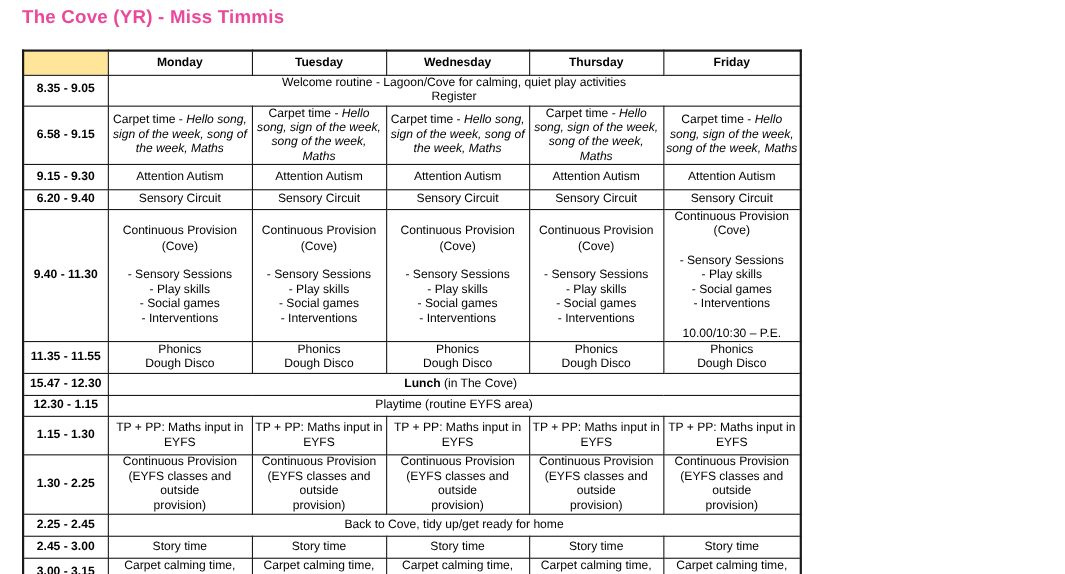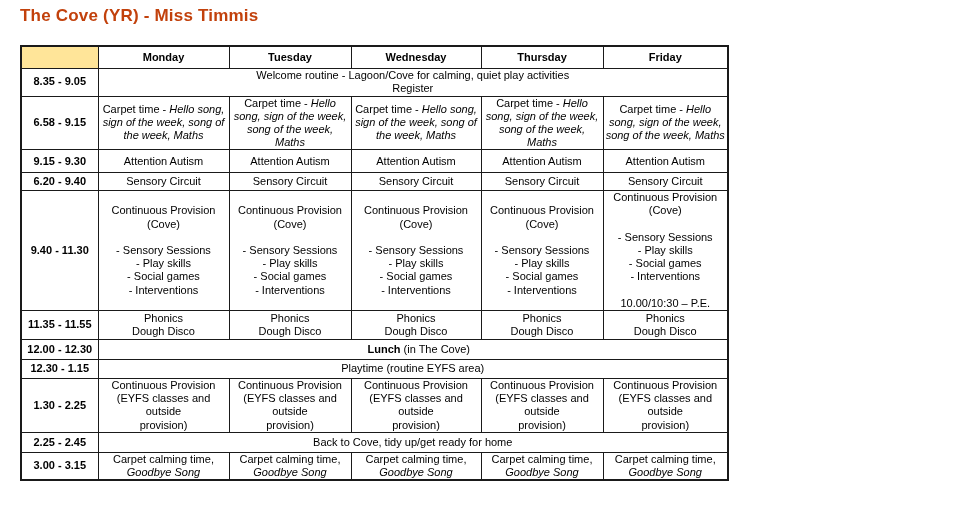--- a/index.html
+++ b/index.html
@@ -17,21 +17,21 @@
     width: 968px;
     height: 522px;
   }
   .title {
     position: absolute;
     left: 20px;
     top: 6px;
     font-size: 17px;
     font-weight: bold;
     letter-spacing: 0.2px;
-    color: #c2410c;
+    color: #ec4899;
     white-space: nowrap;
   }
   table.tt {
     position: absolute;
     left: 20px;
     top: 45px;
     border-collapse: collapse;
     table-layout: fixed;
     width: 707px;
     border: 2px solid #1a1a1a;
@@ -178,29 +178,42 @@
 Dough Disco</td>
       <td class="pre">Phonics
 Dough Disco</td>
       <td class="pre">Phonics
 Dough Disco</td>
       <td class="pre">Phonics
 Dough Disco</td>
     </tr>
 
     <tr class="r-lunch">
-      <td class="time">12.00 - 12.30</td>
+      <td class="time">15.47 - 12.30</td>
       <td colspan="5"><span class="b">Lunch</span><span> (in The Cove)</span></td>
     </tr>
 
     <tr class="r-play">
       <td class="time">12.30 - 1.15</td>
       <td colspan="5">Playtime (routine EYFS area)</td>
     </tr>
 
+    <tr class="r-maths">
+      <td class="time">1.15 - 1.30</td>
+      <td class="pre">TP + PP: Maths input in
+EYFS</td>
+      <td class="pre">TP + PP: Maths input in
+EYFS</td>
+      <td class="pre">TP + PP: Maths input in
+EYFS</td>
+      <td class="pre">TP + PP: Maths input in
+EYFS</td>
+      <td class="pre">TP + PP: Maths input in
+EYFS</td>
+    </tr>
 
     <tr class="r-cppm">
       <td class="time">1.30 - 2.25</td>
       <td class="pre leftcell">Continuous Provision
 (EYFS classes and outside
 provision)</td>
       <td class="pre leftcell">Continuous Provision
 (EYFS classes and outside
 provision)</td>
       <td class="pre leftcell">Continuous Provision
@@ -212,20 +225,28 @@
       <td class="pre leftcell">Continuous Provision
 (EYFS classes and outside
 provision)</td>
     </tr>
 
     <tr class="r-back">
       <td class="time">2.25 - 2.45</td>
       <td colspan="5">Back to Cove, tidy up/get ready for home</td>
     </tr>
 
+    <tr class="r-story">
+      <td class="time">2.45 - 3.00</td>
+      <td>Story time</td>
+      <td>Story time</td>
+      <td>Story time</td>
+      <td>Story time</td>
+      <td>Story time</td>
+    </tr>
 
     <tr class="r-bye">
       <td class="time">3.00 - 3.15</td>
       <td>
             <span class="blk">Carpet calming time,</span>
             <span class="blk ital">Goodbye Song</span>
           </td>
       <td>
             <span class="blk">Carpet calming time,</span>
             <span class="blk ital">Goodbye Song</span>

